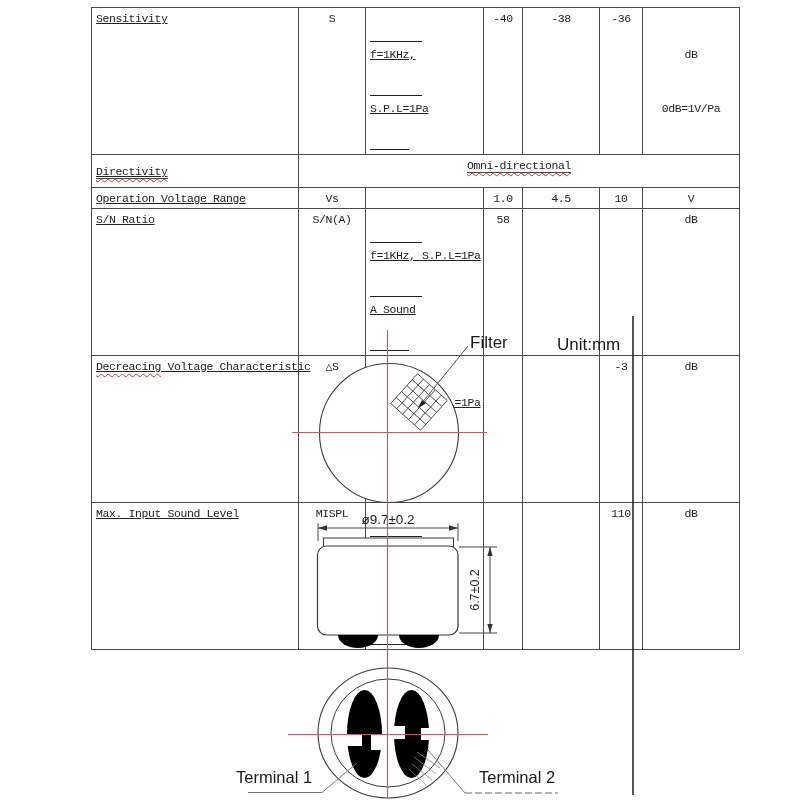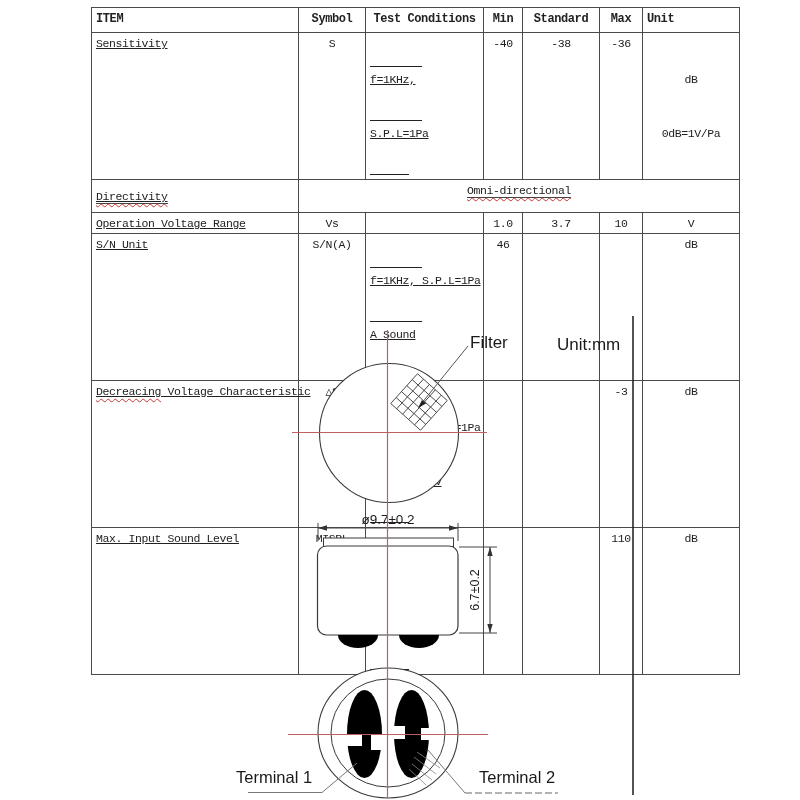--- a/index.html
+++ b/index.html
@@ -35,29 +35,20 @@
     <colgroup>
       <col style="width:207px">
         <col style="width:67px">
         <col style="width:118px">
       <col style="width:39px">
         <col style="width:77px">
         <col style="width:43px">
         <col style="width:97px">
     </colgroup>
     <tbody>
-        <tr>
-      <th class="h">ITEM</th>
-      <th class="h c">Symbol</th>
-      <th class="h c">Test Conditions</th>
-      <th class="h c">Min</th>
-      <th class="h c">Standard</th>
-      <th class="h c">Max</th>
-      <th class="h">Unit</th>
-    </tr>
 
     <tr style="height:38px">
       <td class="tl">Sensitivity</td>
       <td class="tc">S</td>
       <td class="tl">
         <div>f=1KHz,</div>
         <div>S.P.L=1Pa</div>
       </td>
       <td class="tc">-40</td>
       <td class="tc">-38</td>
@@ -73,33 +64,33 @@
       <td class="tl" style="vertical-align:middle"><span class="u-both">Directivity</span></td>
       <td class="merged" colspan="6"><span class="u-both">Omni-directional</span></td>
     </tr>
 
 
     <tr style="height:20px">
       <td class="tl">Operation Voltage Range</td>
       <td class="tc">Vs</td>
       <td class="tl"></td>
       <td class="tc">1.0</td>
-      <td class="tc">3.7</td>
+      <td class="tc">4.5</td>
       <td class="tc">10</td>
       <td class="tc">V</td>
     </tr>
 
     <tr style="height:43px">
-      <td class="tl">S/N Unit</td>
+      <td class="tl">S/N Ratio</td>
       <td class="tc">S/N(A)</td>
       <td class="tl">
         <div>f=1KHz, S.P.L=1Pa</div>
         <div>A Sound</div>
       </td>
-      <td class="tc">46</td>
+      <td class="tc">58</td>
       <td class="tc"></td>
       <td class="tc"></td>
       <td class="tc">dB</td>
     </tr>
 
     <tr style="height:39px">
       <td class="tl"><span class="u-spell">Decreacing</span><span> Voltage Characteristic</span></td>
       <td class="tc">△S</td>
       <td class="tl">
         <div>f=1KHz, S.P.L=1Pa</div>

